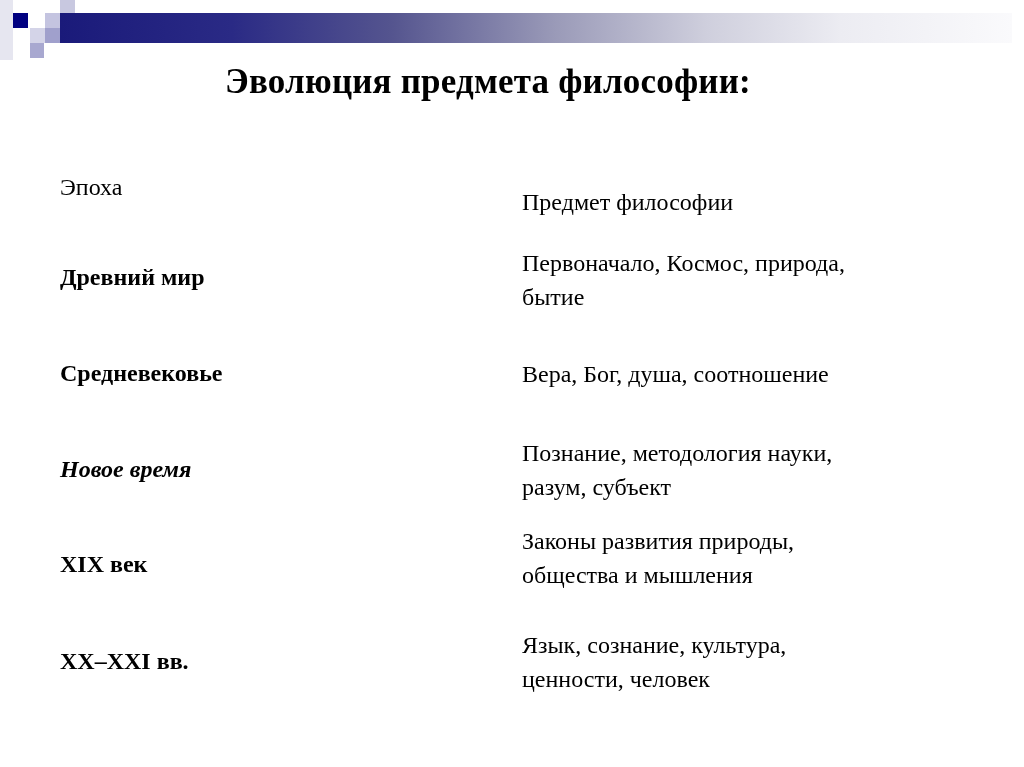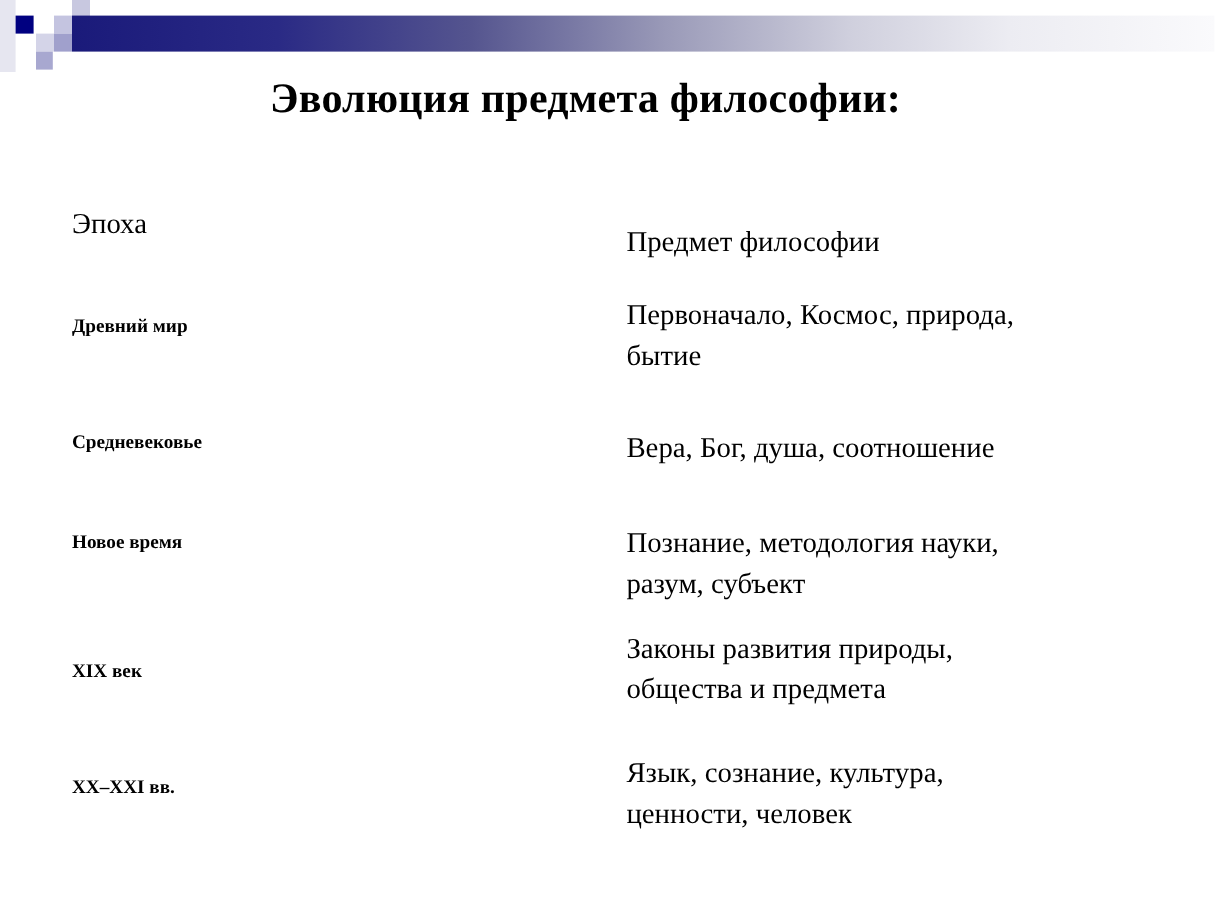--- a/index.html
+++ b/index.html
@@ -36,21 +36,21 @@
       letter-spacing: 0.2px;
     }
     .col-head {
       position: absolute;
       font-size: 24px;
       font-weight: normal;
     }
     .era {
       position: absolute;
       left: 60px;
-      font-size: 16px;
+      font-size: 24px;
       font-weight: bold;
     }
     .subject {
       position: absolute;
       left: 522px;
       width: 420px;
       font-size: 24px;
       line-height: 34px;
     }
   </style>
@@ -78,29 +78,29 @@
 <div class="subject" style="top:246px;">
   <div>Первоначало, Космос, природа,</div>
   <div>бытие</div>
 </div>
 
 <div class="era" style="top:360px;">Средневековье</div>
 <div class="subject" style="top:340px;margin-top:17px;">
   <div>Вера, Бог, душа, соотношение</div>
 </div>
 
-<div class="era" style="top:444px;">Новое время</div>
+<div class="era" style="top:456px;font-style:italic;">Новое время</div>
 <div class="subject" style="top:436px;">
   <div>Познание, методология науки,</div>
   <div>разум, субъект</div>
 </div>
 
 <div class="era" style="top:551px;">XIX век</div>
 <div class="subject" style="top:524px;">
   <div>Законы развития природы,</div>
-  <div>общества и предмета</div>
+  <div>общества и мышления</div>
 </div>
 
 <div class="era" style="top:648px;">XX–XXI вв.</div>
 <div class="subject" style="top:628px;">
   <div>Язык, сознание, культура,</div>
   <div>ценности, человек</div>
 </div>
 
 </body></html>

